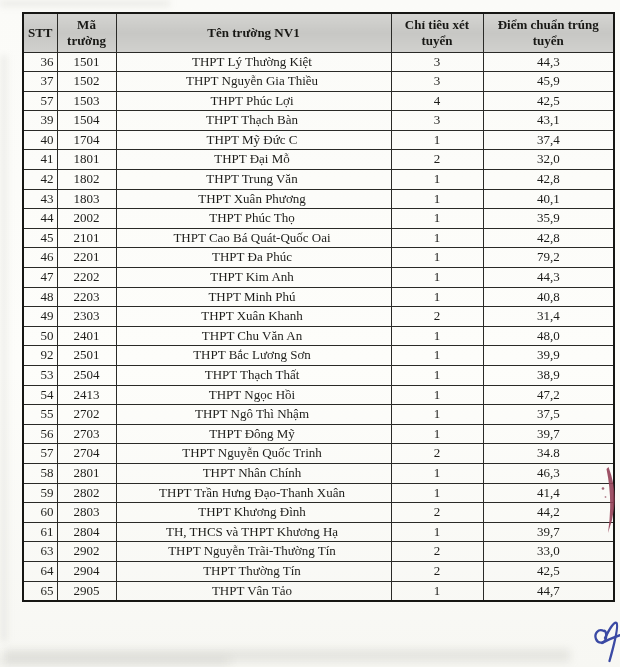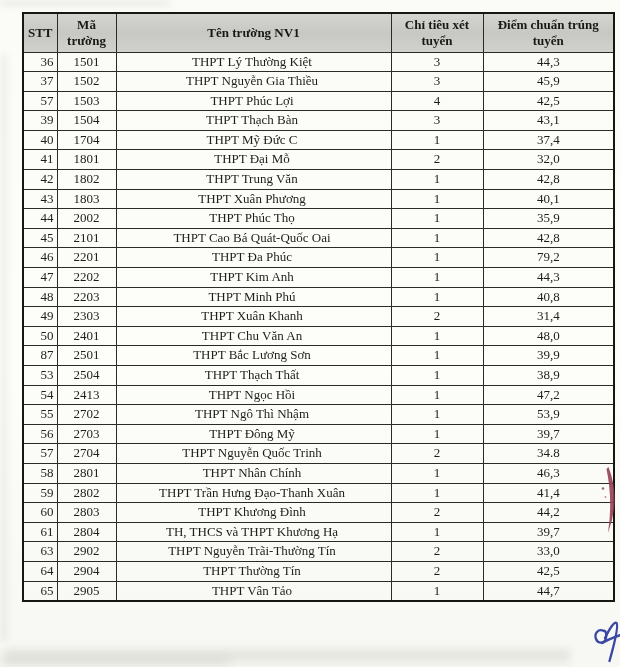--- a/index.html
+++ b/index.html
@@ -174,21 +174,21 @@
             <td class="c-diem">31,4</td>
           </tr>
           <tr>
             <td class="c-stt">50</td>
             <td class="c-ma">2401</td>
             <td class="c-ten">THPT Chu Văn An</td>
             <td class="c-ct">1</td>
             <td class="c-diem">48,0</td>
           </tr>
           <tr>
-            <td class="c-stt">87</td>
+            <td class="c-stt">92</td>
             <td class="c-ma">2501</td>
             <td class="c-ten">THPT Bắc Lương Sơn</td>
             <td class="c-ct">1</td>
             <td class="c-diem">39,9</td>
           </tr>
           <tr>
             <td class="c-stt">53</td>
             <td class="c-ma">2504</td>
             <td class="c-ten">THPT Thạch Thất</td>
             <td class="c-ct">1</td>
@@ -199,21 +199,21 @@
             <td class="c-ma">2413</td>
             <td class="c-ten">THPT Ngọc Hồi</td>
             <td class="c-ct">1</td>
             <td class="c-diem">47,2</td>
           </tr>
           <tr>
             <td class="c-stt">55</td>
             <td class="c-ma">2702</td>
             <td class="c-ten">THPT Ngô Thì Nhậm</td>
             <td class="c-ct">1</td>
-            <td class="c-diem">53,9</td>
+            <td class="c-diem">37,5</td>
           </tr>
           <tr>
             <td class="c-stt">56</td>
             <td class="c-ma">2703</td>
             <td class="c-ten">THPT Đông Mỹ</td>
             <td class="c-ct">1</td>
             <td class="c-diem">39,7</td>
           </tr>
           <tr>
             <td class="c-stt">57</td>

